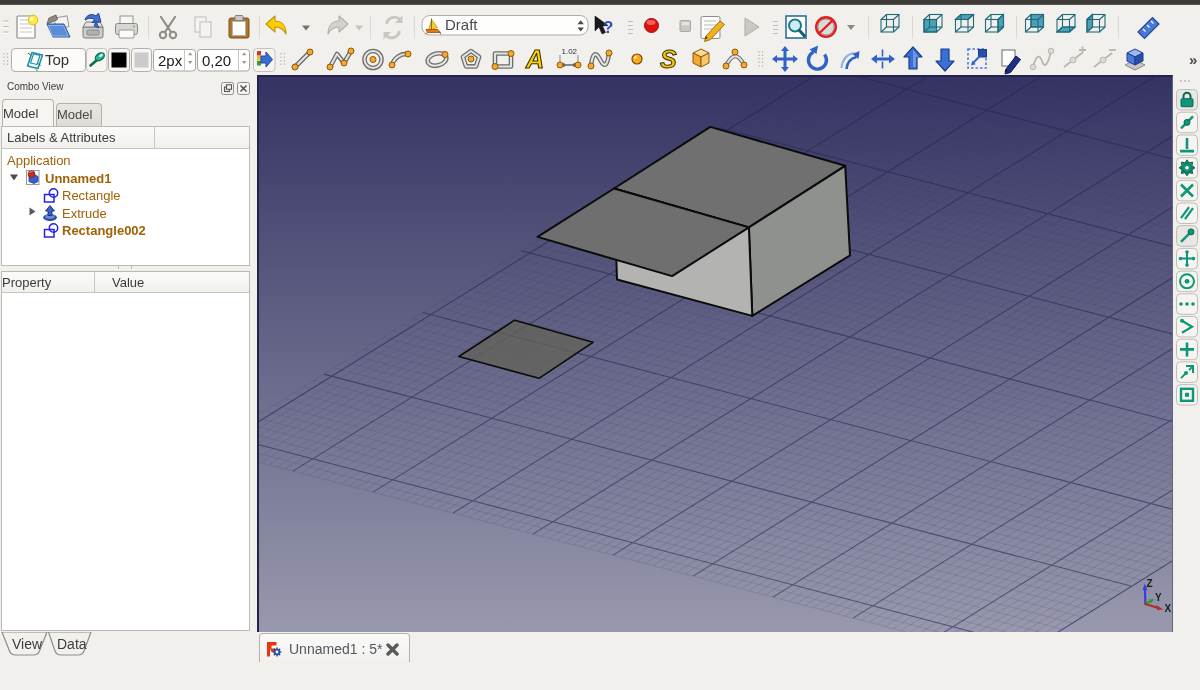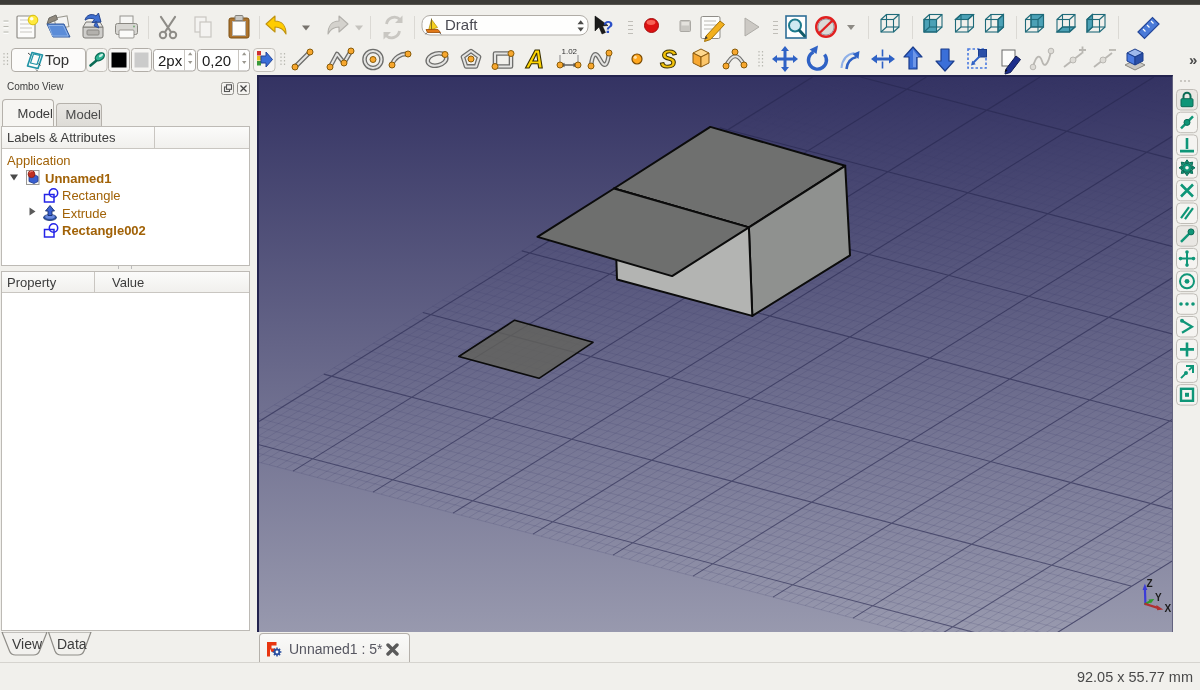--- a/index.html
+++ b/index.html
@@ -7,21 +7,21 @@
 #root{position:relative;width:1200px;height:690px}
 .topstrip{position:absolute;left:0;top:0;width:1200px;height:5px;background:#3c3b37;border-bottom:1px solid #56544e}
 .toolbars{position:absolute;left:0;top:5px;width:1200px;height:71px;background:#f1f0ec}
 .viewport{position:absolute;left:257px;top:75px;width:916px;height:557px;background:linear-gradient(#343363,#9899ae);border-top:2px solid #23234e;border-left:2px solid #23234e;border-right:1px solid #62627f;overflow:hidden}
 .panel{position:absolute;left:0;top:76px;width:259px;height:586px;background:#f1f0ec}
 .rightbar{position:absolute;left:1173px;top:76px;width:27px;height:556px;background:#f1f0ec}
 .bottombar{position:absolute;left:259px;top:632px;width:941px;height:30px;background:#f1f0ec}
 .statusbar{position:absolute;left:0;top:662px;width:1200px;height:28px;background:#f1f0ec;border-top:1px solid #d6d4cf}
 .statustext{position:absolute;right:7px;top:6px;font-size:14.5px;color:#4a4a4a}
 .cv-title{position:absolute;left:7px;top:5px;font-size:10px;color:#3c3c3c}
-.tab{position:absolute;border:1px solid #b5b1ab;border-bottom:none;border-radius:4px 4px 0 0;font-size:13px;color:#3c3c3c;text-align:right}
+.tab{position:absolute;border:1px solid #b5b1ab;border-bottom:none;border-radius:4px 4px 0 0;font-size:13px;color:#3c3c3c;text-align:left}
 .whitebox{position:absolute;background:#fff;border:1px solid #bdbab5}
 .hdrcell{background:linear-gradient(#fbfbfa,#f1f0ed);border-right:1px solid #c9c6c1;border-bottom:1px solid #c9c6c1;font-size:13px;color:#3c3c3c;position:absolute}
 .treelabel{font-size:13px;color:#a16207;position:absolute;white-space:nowrap}
 .mditab{position:absolute;left:259px;top:633px;width:151px;height:29px;background:linear-gradient(#fafaf9,#f1f0ec);border:1px solid #b5b1ab;border-bottom:none;border-radius:4px 4px 0 0}
 </style></head>
 <body>
 <div id="root">
 <div class="topstrip"></div>
 <div class="toolbars"></div>
 <svg class="abs" style="left:0;top:5px" width="1200" height="40" xmlns="http://www.w3.org/2000/svg">
@@ -377,21 +377,21 @@
 <path d="M22 0.5l4.5 5.5h-2.5v4.5h-4V6h-2.5z" fill="#3a5fd0" stroke="#16306e" stroke-width="0.9"></path>
       </svg>
       <div class="treelabel" style="left:62px;top:130px">Extrude</div>
       <svg class="abs" style="left:43px;top:147px" width="16" height="15" xmlns="http://www.w3.org/2000/svg">
 <circle cx="10.5" cy="5" r="4.2" fill="none" stroke="#2424e8" stroke-width="1.5"></circle>
 <rect x="1.5" y="6.5" width="9.5" height="7.5" fill="none" stroke="#2424e8" stroke-width="1.5"></rect>
       </svg>
       <div class="treelabel" style="left:62px;top:147px;font-weight:bold">Rectangle002</div>
       <div class="abs" style="left:118px;top:190px;width:14px;height:3px;border-left:1px solid #bbb;border-right:1px solid #bbb;"></div>
       <div class="whitebox" style="left:1px;top:195px;width:249px;height:360px"></div>
-      <div class="hdrcell" style="left:2px;top:196px;width:93px;height:21px;line-height:21px"><span style="margin-left:5px">Property</span></div>
+      <div class="hdrcell" style="left:2px;top:196px;width:93px;height:21px;line-height:21px"><span style="">Property</span></div>
       <div class="hdrcell" style="left:95px;top:196px;width:154px;height:21px;line-height:21px;border-right:none"><span style="margin-left:17px">Value</span></div>
       <svg class="abs" style="left:0px;top:556px" width="110" height="28" xmlns="http://www.w3.org/2000/svg">
 <path d="M2 0l45 0-7.5 19q-1.5 4-6 4h-18q-4.5 0-6-4z" fill="#f2f1ee" stroke="#8f8d88" stroke-width="1.2"></path>
 <path d="M48.5 0l42.5 0-7 19q-1.5 4-6 4h-17q-4.5 0-6-4z" fill="#f1f0ec" stroke="#8f8d88" stroke-width="1.2"></path>
 <text x="12" y="16.5" font-size="14" fill="#3c3c3c">View</text>
 <text x="57" y="16.5" font-size="14" fill="#3c3c3c">Data</text>
       </svg>
     </div>
 <div class="viewport">
 <svg width="914" height="556" viewBox="259 76 914 556" xmlns="http://www.w3.org/2000/svg">
@@ -533,16 +533,13 @@
           <circle cx="11" cy="11" r="3.2"></circle>
           <path d="M11 6.6v8.8M6.6 11h8.8M7.9 7.9l6.2 6.2M14.1 7.9l-6.2 6.2" stroke="#2a4fa0" stroke-width="1.5"></path>
         </g>
 <circle cx="11" cy="11" r="1.4" fill="#fff"></circle>
 </svg>
 <span style="position:absolute;left:29px;top:7px;font-size:14px;color:#565660">Unnamed1 : 5*</span>
 <svg class="abs" style="left:126px;top:9px" width="13" height="13" xmlns="http://www.w3.org/2000/svg">
 <path d="M2 2l9 9M11 2l-9 9" stroke="#5a5a5a" stroke-width="3.4" stroke-linecap="round"></path>
 </svg>
 </div>
-<div class="statusbar">
-      <div class="statustext">92.05 x 55.77 mm</div>
-    </div>
 
 </div>
 </body></html>

